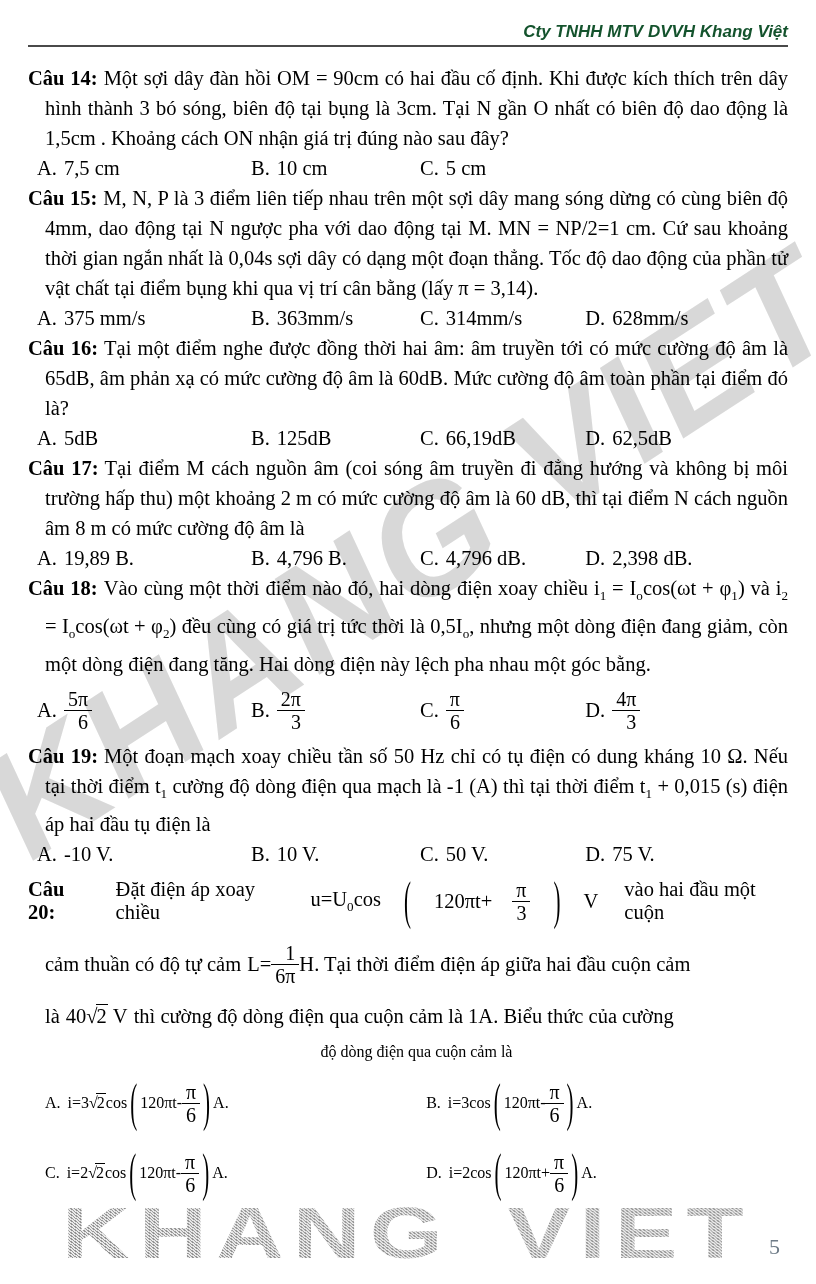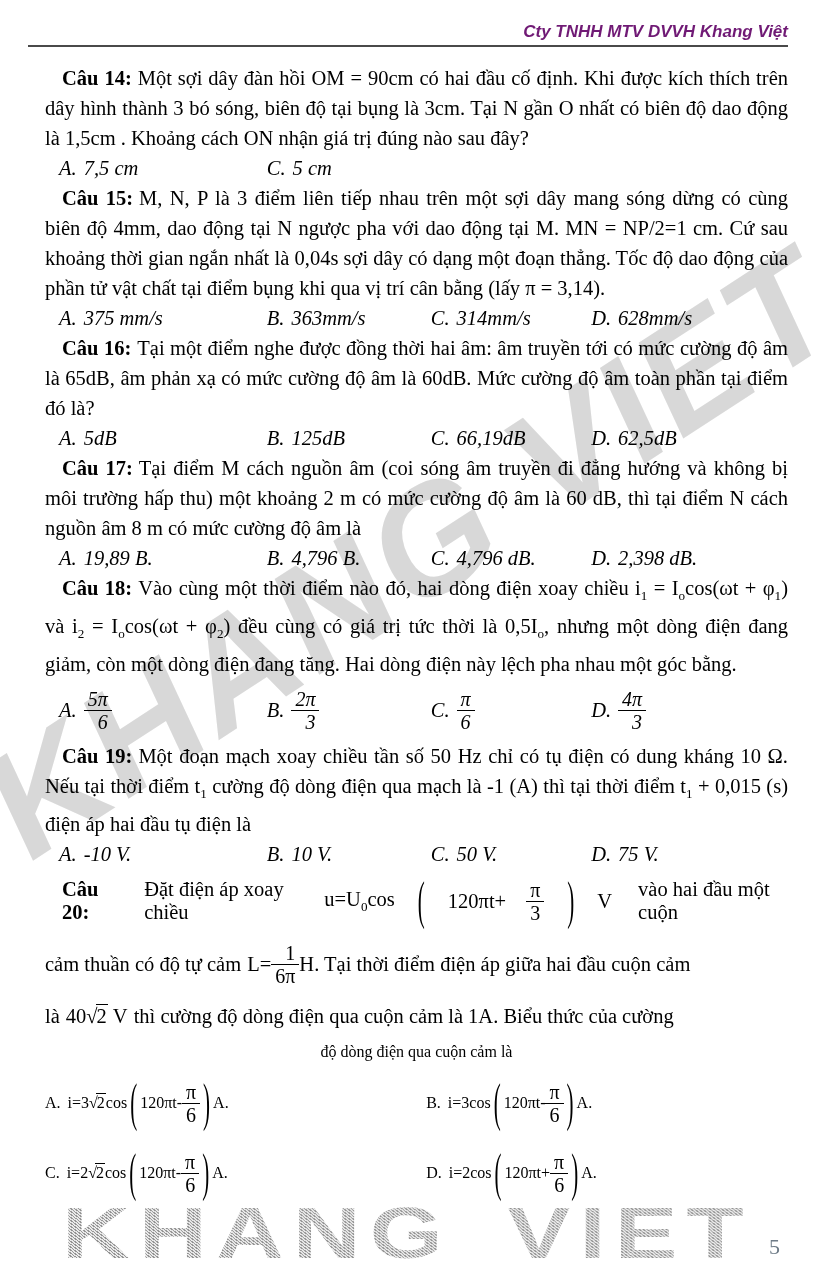--- a/index.html
+++ b/index.html
@@ -14,28 +14,28 @@
            font-family:"Liberation Sans","DejaVu Sans",sans-serif;font-weight:bold;
            font-size:92px;letter-spacing:9px;word-spacing:20px;
            transform:scale(1.02,0.78);transform-origin:left bottom;
            background-image:repeating-linear-gradient(45deg,#919191 0 1.1px,#ececec 1.1px 2.7px);
            -webkit-background-clip:text;background-clip:text;color:transparent;}
   .pageno{position:absolute;right:36px;bottom:24px;z-index:2;font-size:22px;color:#6e7b87;}
   
   .content{position:relative;z-index:1;padding:0 28px;}
   .header{padding-top:22px;padding-bottom:3px;text-align:right;
           font-family:"Liberation Sans","DejaVu Sans",sans-serif;
-          font-style:italic;font-weight:bold;font-size:17px;color:#701a75;
+          font-style:italic;font-weight:bold;font-size:17px;color:#14532d;
           border-bottom:2px solid #4a4a4a;}
   .q{font-size:20.5px;line-height:30px;text-align:justify;
      padding-left:17px;text-indent:-17px;}
   .q-first{margin-top:16px;}
-  .lbl{font-weight:bold;margin-right:6px;margin-left:34px;}
+  .lbl{font-weight:bold;margin-right:6px;}
   .opts4{display:grid;grid-template-columns:28.5% 22.5% 22% 27%;
-         margin-left:31px;font-size:20.5px;line-height:30px;font-style:italic;}
+         margin-left:9px;font-size:20.5px;line-height:30px;}
   .opt{white-space:nowrap;}
   .olbl{margin-right:7px;}
   .opts-frac{align-items:center;min-height:62px;}
   .opts-frac .opt{display:flex;align-items:center;}
   
   .frac{display:inline-block;vertical-align:middle;text-align:right;
         font-size:20px;line-height:22px;}
   .frac .n{display:block;padding:0 4px;}
   .frac .d{display:block;border-top:1.6px solid #000;padding:0 4px;}
   .bp{display:inline-block;transform:scaleY(2.5);font-size:21px;font-weight:400;
@@ -68,20 +68,21 @@
 
     <div class="header">
       <span>Cty TNHH MTV DVVH Khang Việt</span>
     </div>
 
     <div class="q q-first">
       <span class="lbl">Câu 14:</span><span>Một sợi dây đàn hồi OM = 90cm có hai đầu cố định. Khi được kích thích trên dây hình thành 3 bó sóng, biên độ tại bụng là 3cm. Tại N gần O nhất có biên độ dao động là 1,5cm . Khoảng cách ON nhận giá trị đúng nào sau đây?</span>
     </div>
     <div class="opts4">
       <span class="opt"><span class="olbl">A.</span><span>7,5 cm</span></span>
+      <span class="opt"><span class="olbl">B.</span><span>10 cm</span></span>
       <span class="opt"><span class="olbl">C.</span><span>5 cm</span></span>
     </div>
 
     <div class="q">
       <span class="lbl">Câu 15:</span><span>M, N, P là 3 điểm liên tiếp nhau trên một sợi dây mang sóng dừng có cùng biên độ 4mm, dao động tại N ngược pha với dao động tại M. MN = NP/2=1 cm. Cứ sau khoảng thời gian ngắn nhất là 0,04s sợi dây có dạng một đoạn thẳng. Tốc độ dao động của phần tử vật chất tại điểm bụng khi qua vị trí cân bằng (lấy π = 3,14).</span>
     </div>
     <div class="opts4">
       <span class="opt"><span class="olbl">A.</span><span>375 mm/s</span></span>
       <span class="opt"><span class="olbl">B.</span><span>363mm/s</span></span>
       <span class="opt"><span class="olbl">C.</span><span>314mm/s</span></span>

